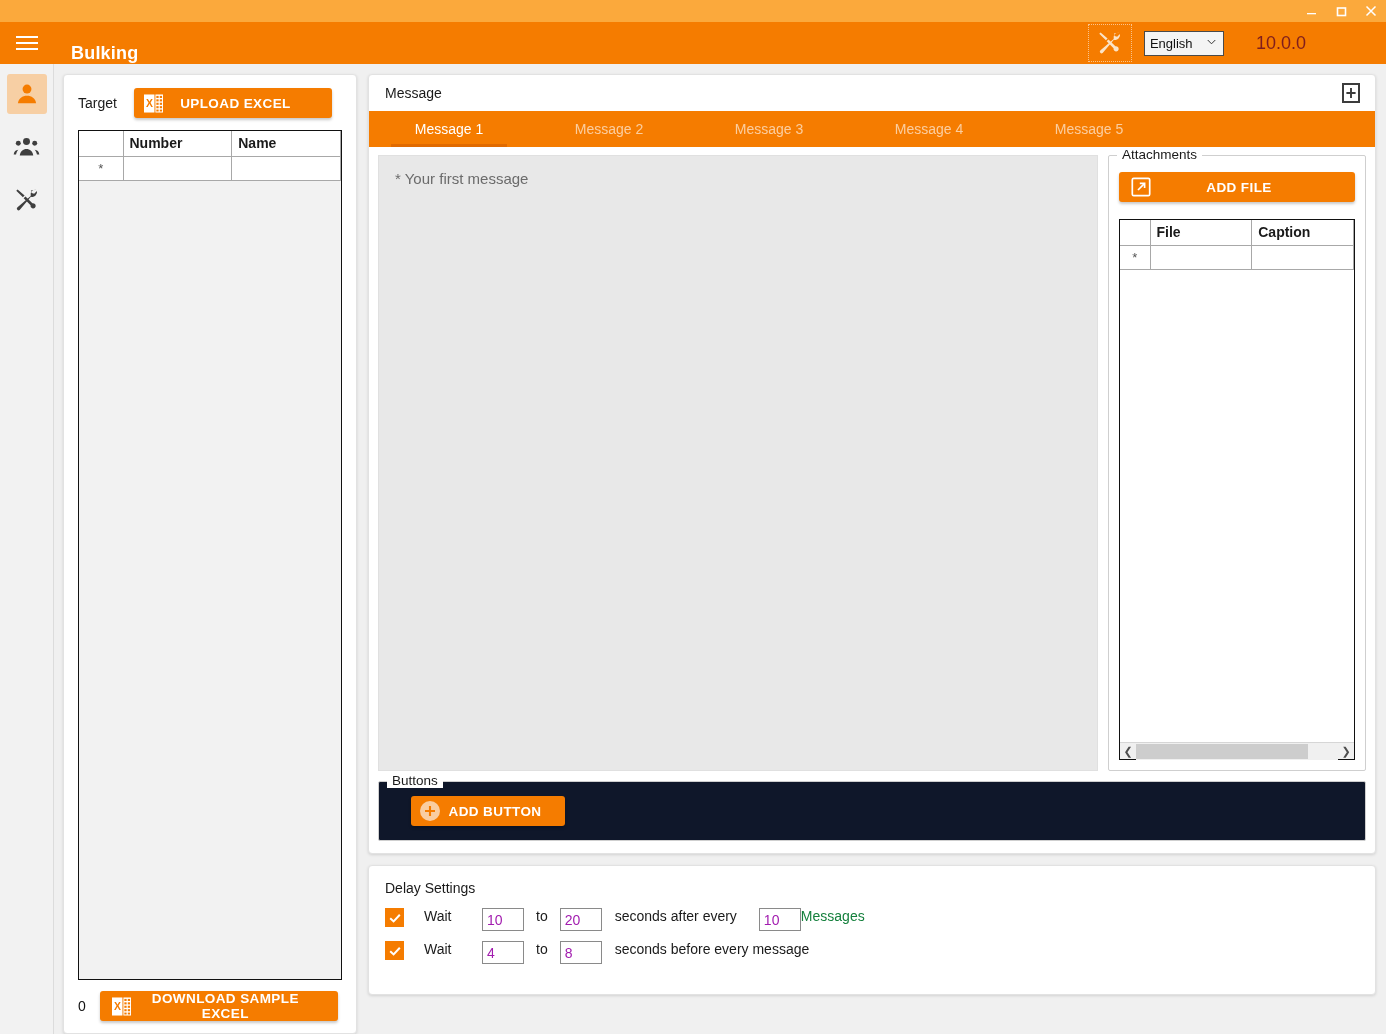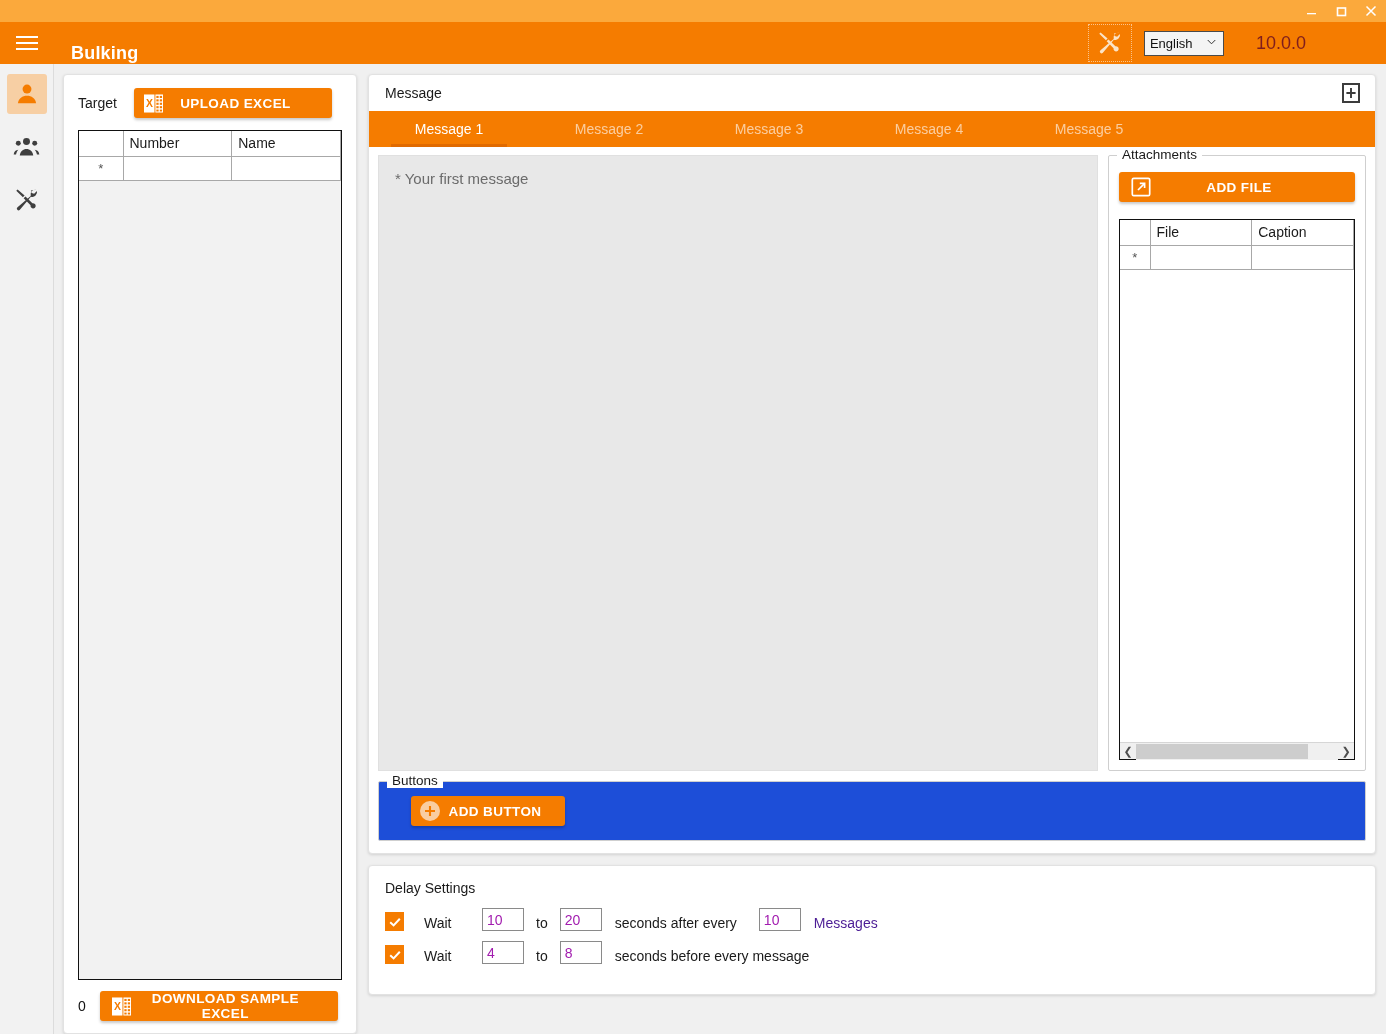--- a/index.html
+++ b/index.html
@@ -124,21 +124,21 @@
   .btn-upload { width: 198px; height: 30px; padding-left: 10px; }
   .btn-upload .label { flex: 1; text-align: center; padding-right: 18px; }
 
   .grid {
     margin-top: 12px; flex: 1;
     border: 1px solid #111; background: #fff;
     display: flex; flex-direction: column; min-height: 0;
   }
   table.dg { border-collapse: collapse; width: 100%; table-layout: fixed; }
   table.dg th {
-    font-weight: normal; font-size: 14px; color: #1a1a1a;
+    font-weight: bold; font-size: 14px; color: #1a1a1a;
     text-align: left; padding: 3px 6px; height: 25px;
     border-right: 1px solid #a8a8a8; border-bottom: 1px solid #a8a8a8;
     background: #fff;
   }
   table.dg td {
     height: 24px; padding: 2px 6px; font-size: 13px;
     border-right: 1px solid #a8a8a8; border-bottom: 1px solid #a8a8a8;
     background: #fff;
   }
   .dg .sel-col { width: 44px; text-align: center; color: #555; }
@@ -211,45 +211,45 @@
   }
   .hs-arrow { width: 16px; height: 17px; display: flex; align-items: center; justify-content: center; color: #4d4d4d; font-size: 11px; }
   .hs-track { flex: 1; height: 17px; background: #f0f0f0; position: relative; }
   .hs-thumb { position: absolute; left: 0; top: 1px; width: 172px; height: 15px; background: #cdcdcd; }
 
   
   .buttons-wrap { padding: 10px 9px 12px 9px; }
   .buttons-group {
     border: 1px solid #cfcfcf; border-radius: 2px;
     position: relative; padding: 14px 12px 14px 12px;
-    background: #1d4ed8;
+    background: #0f172a;
   }
   .buttons-group .group-legend { background: #ffffff; }
   .btn-addbutton { width: 154px; height: 30px; padding-left: 8px; margin-left: 20px; }
   .btn-addbutton .label { flex: 1; text-align: center; padding-right: 10px; }
 
   
   .delay-card { height: 130px; display: flex; align-items: flex-start; padding: 14px 12px 0 16px; }
   .delay-left { flex: 1; }
   .delay-title { font-size: 14px; color: #1a1a1a; margin-bottom: 12px; }
-  .delay-row { display: flex; align-items: flex-end; margin-bottom: 10px; }
+  .delay-row { display: flex; align-items: flex-start; margin-bottom: 10px; }
   .cb {
     width: 19px; height: 19px; background: #f57c00;
     display: flex; align-items: center; justify-content: center;
     cursor: pointer;
   }
   .delay-row .wlabel { font-size: 14px; color: #1a1a1a; width: 58px; margin-left: 20px; }
   .num {
     width: 42px; height: 23px; border: 1px solid #8a8a8a; background: #fff;
     font-family: "Liberation Sans", sans-serif; font-size: 14px; color: #a21caf;
     padding: 0 4px;
   }
   .to { font-size: 14px; color: #1a1a1a; margin: 0 12px; }
   .seconds { font-size: 14px; color: #1a1a1a; margin-left: 13px; }
-  .msgs-label { font-size: 14px; color: #4c1d95; margin-left: 13px; }
+  .msgs-label { font-size: 14px; color: #15803d; }
   .num-gap { margin-left: 22px; }
 
   .delay-right { width: 200px; display: flex; flex-direction: column; gap: 14px; padding-top: 13px; }
   .btn-wide { width: 190px; height: 36px; padding-left: 12px; }
   .btn-wide .label { flex: 1; text-align: center; padding-right: 14px; font-size: 14px; }
 </style>
 </head>
 <body>
 
 <div class="titlebar">

